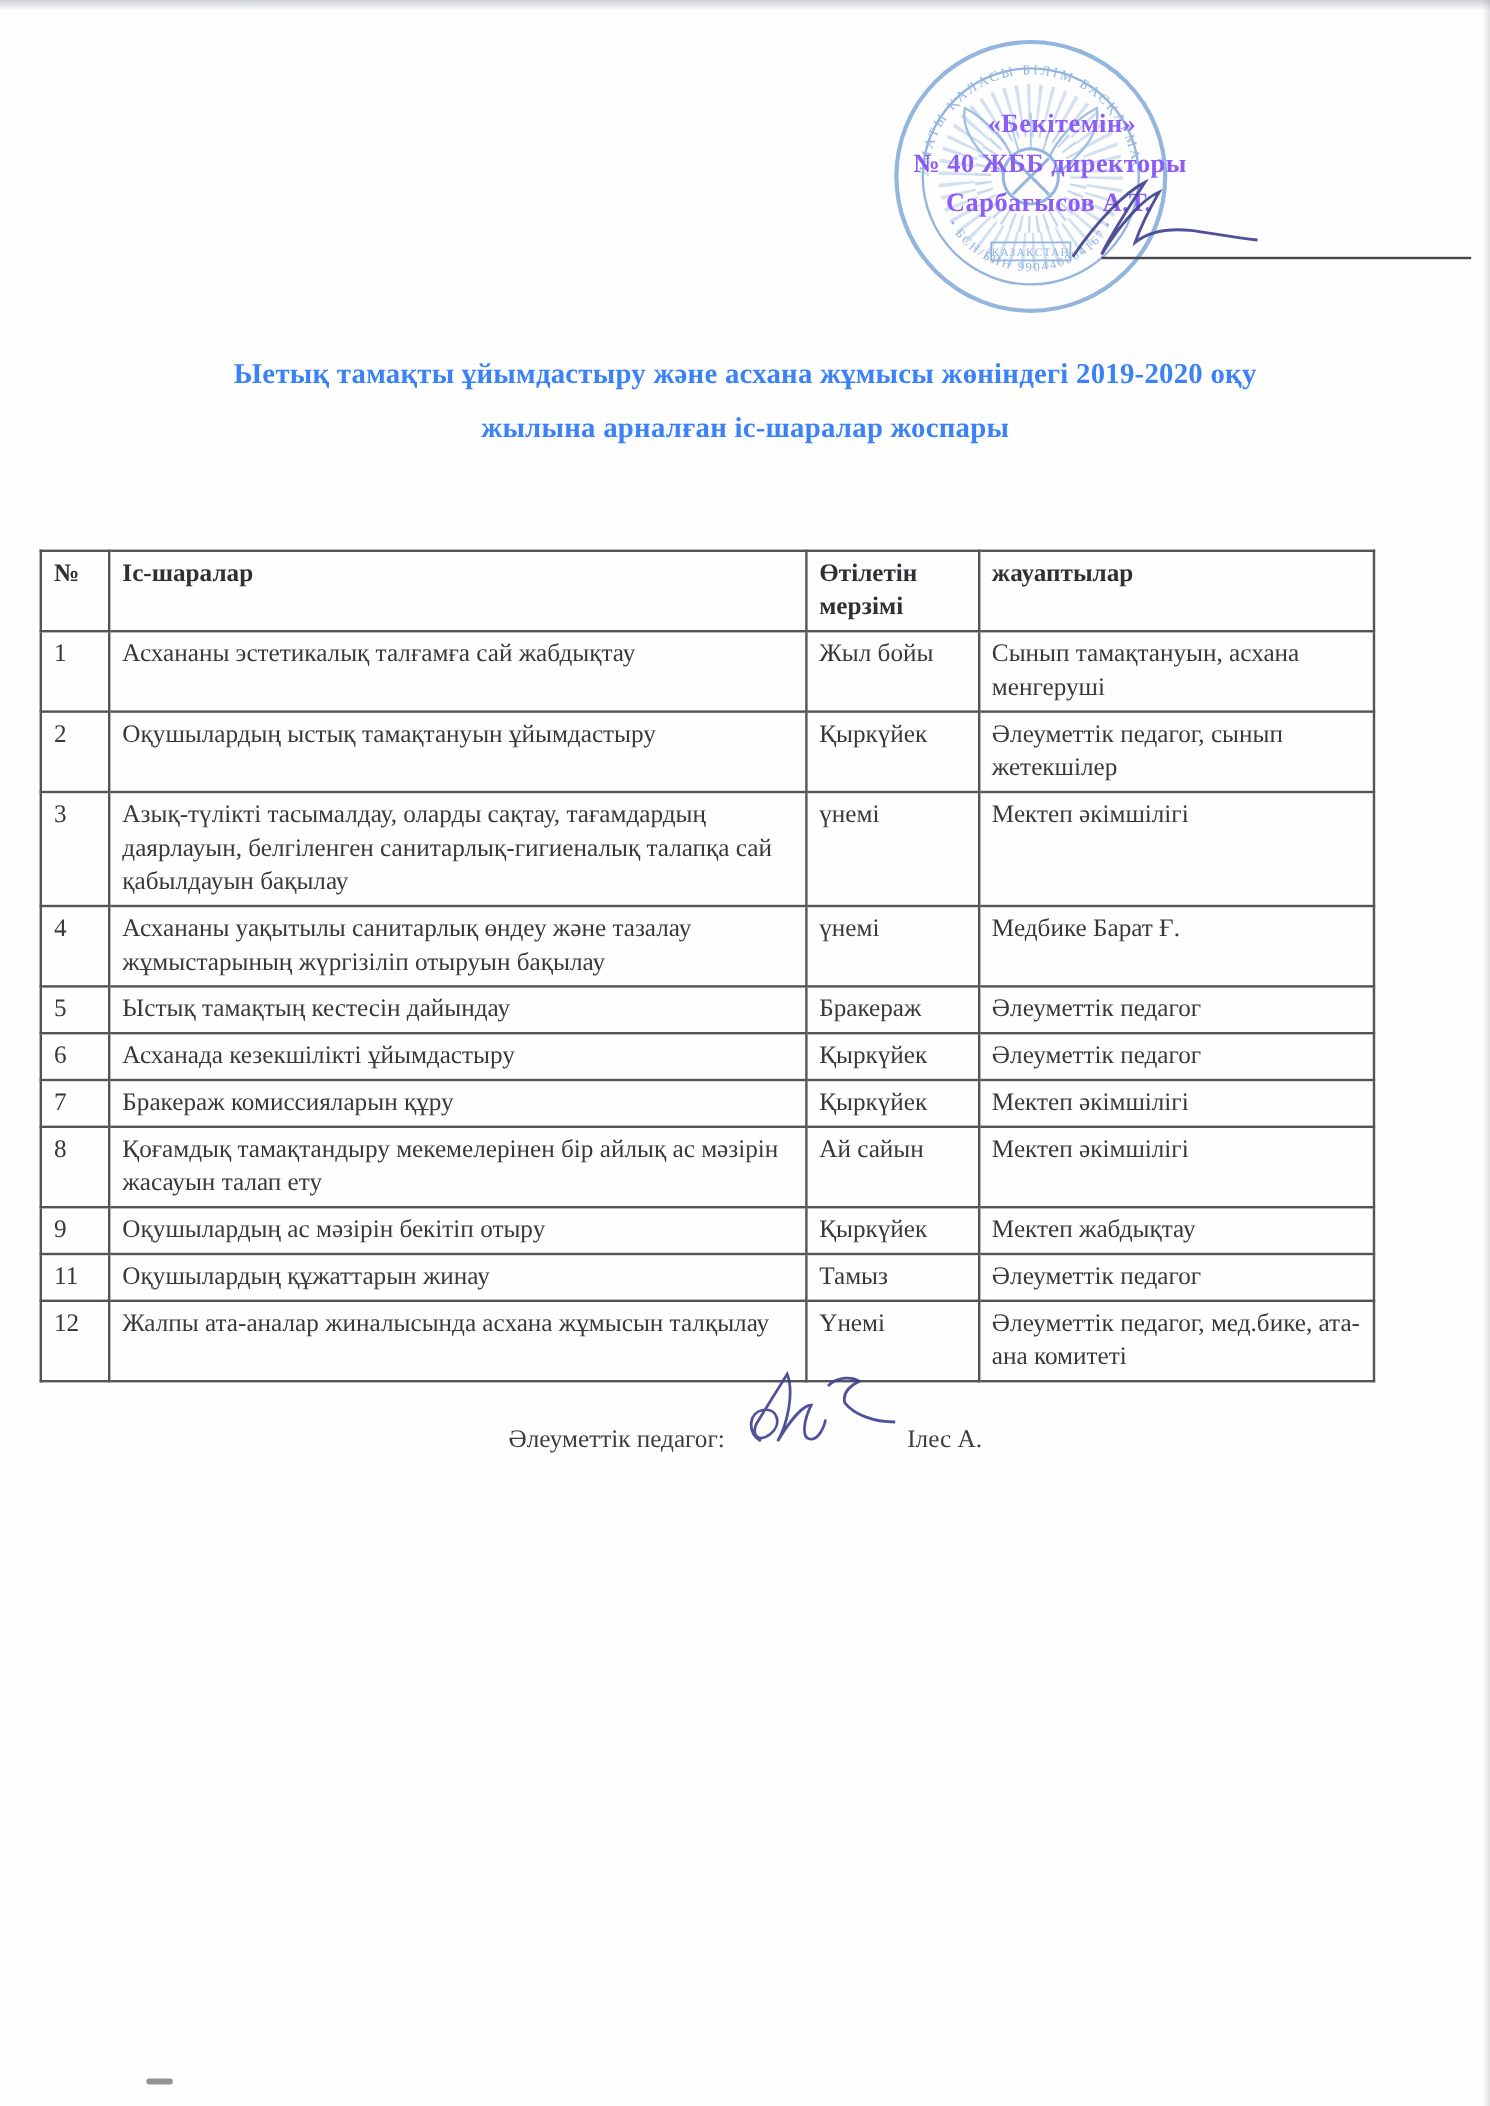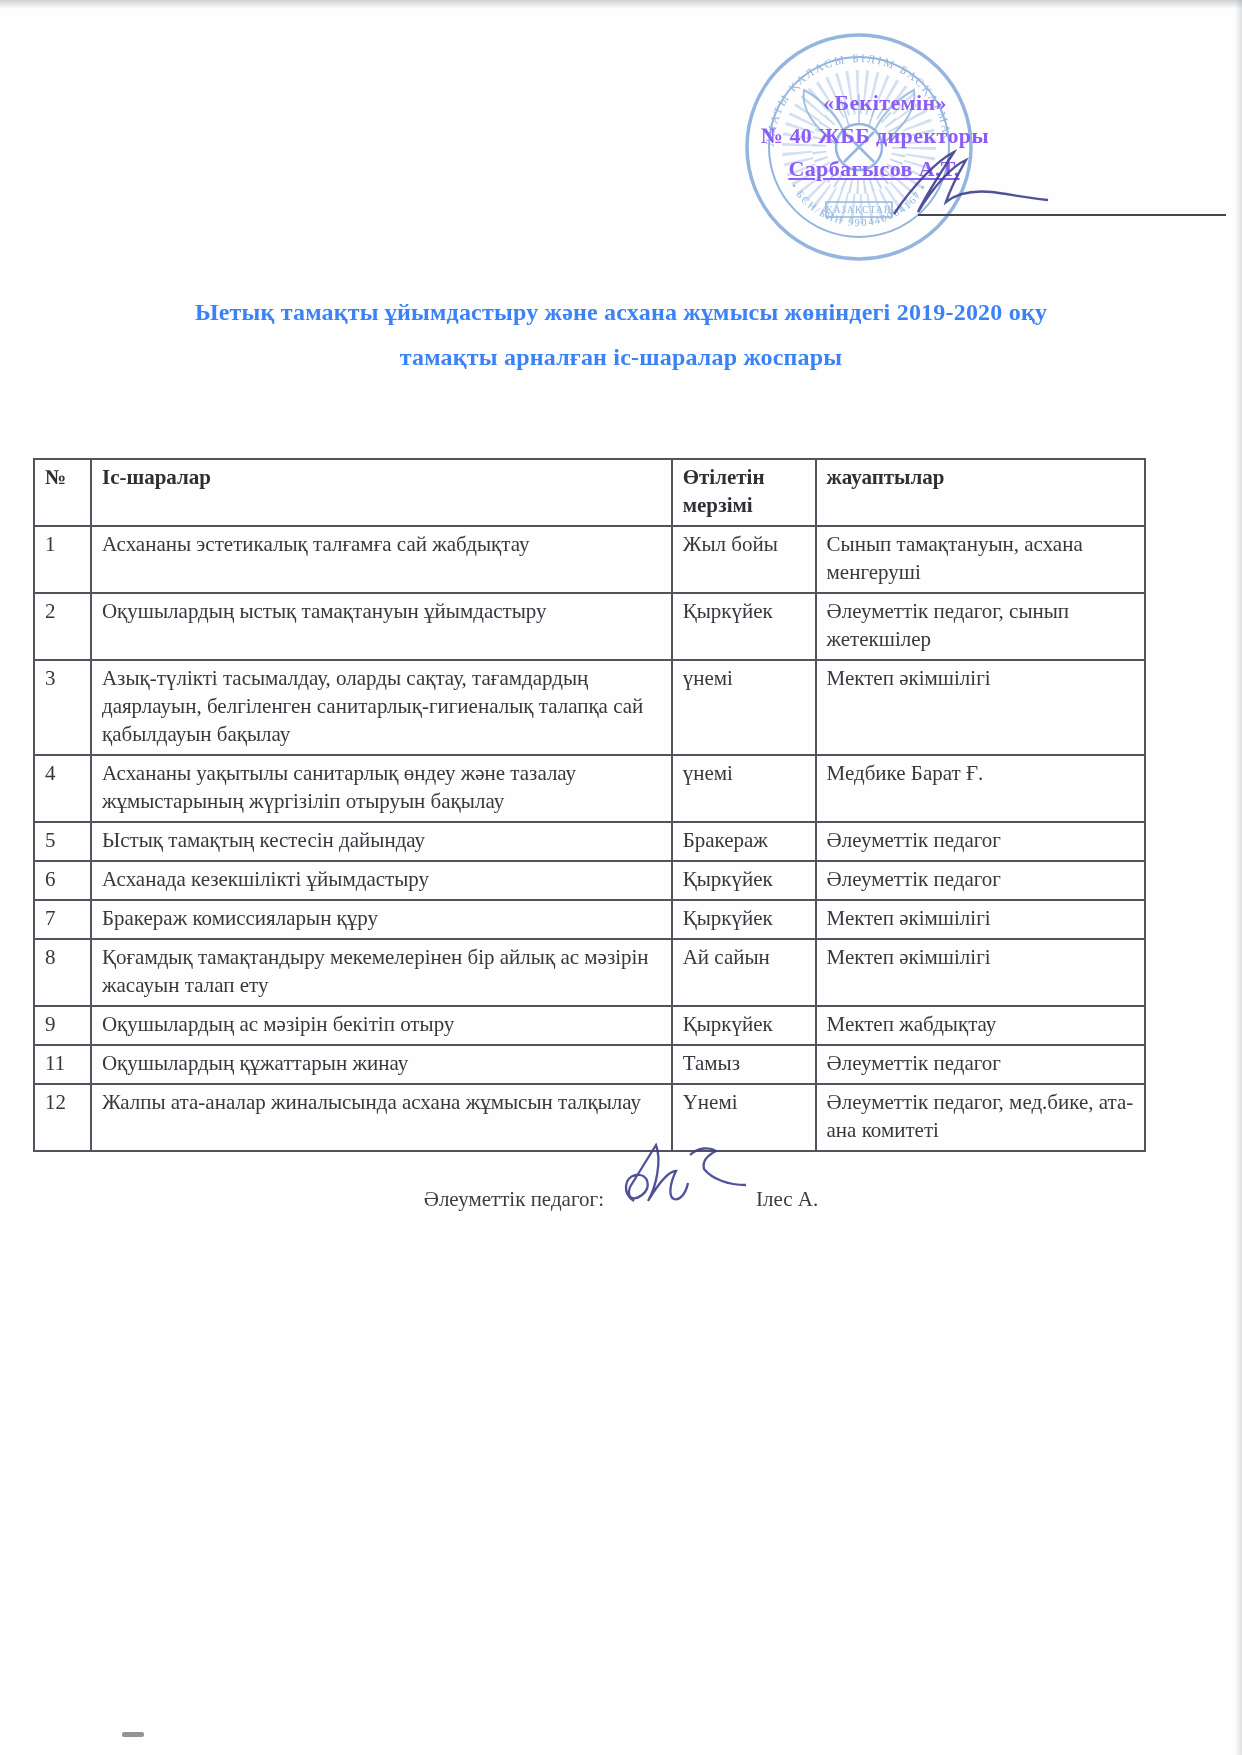--- a/index.html
+++ b/index.html
@@ -11,21 +11,21 @@
     background:linear-gradient(180deg,rgba(148,153,158,.45),rgba(148,153,158,0));}
   .scan-right{position:absolute;top:0;right:0;width:7px;height:100%;
     background:linear-gradient(270deg,rgba(148,153,158,.3),rgba(148,153,158,0));}
 
   .stamp{position:absolute;left:742px;top:30px;width:234px;height:234px;opacity:.82;}
 
   .approval{position:absolute;left:760px;top:86px;width:262px;text-align:center;
     font-weight:bold;font-size:22px;line-height:33px;color:#8b5cf6;letter-spacing:.4px;}
   .approval .l1{padding-right:12px;}
   .approval .l2{padding-right:32px;}
-  .approval .l3{padding-right:34px;text-decoration:underline;}
+  .approval .l3{padding-right:34px;}
 
   .dir-sign{position:absolute;left:880px;top:148px;width:200px;height:78px;}
   .sign-line{position:absolute;left:918px;top:214px;width:308px;height:0;
     border-bottom:2px solid #46464c;}
 
   .title{position:absolute;top:290px;left:0;width:100%;text-align:center;
     font-weight:bold;font-size:24px;line-height:45px;color:#3b82f6;letter-spacing:.2px;}
 
   table.doc-table{position:absolute;left:33px;top:458px;width:1113px;
     border-collapse:collapse;font-size:21px;line-height:28px;color:#37383e;}
@@ -80,21 +80,21 @@
     <div class="l3">Сарбагысов А.Т.</div>
   </div>
 
   <svg class="dir-sign" viewBox="0 0 200 78">
     <path d="M 14 66 C 34 36, 58 12, 74 4 C 60 26, 44 50, 38 64 C 54 38, 72 18, 86 12 C 78 26, 70 42, 66 54 C 76 46, 92 42, 112 44 C 128 46, 148 50, 168 52" stroke="#3c3e8e" stroke-width="2.4" fill="none" opacity=".9"></path>
   </svg>
   <div class="sign-line"></div>
 
   <div class="title">
     <div>Ыетық тамақты ұйымдастыру және асхана жұмысы жөніндегі 2019-2020 оқу</div>
-    <div>тамақты арналған іс-шаралар жоспары</div>
+    <div>жылына арналған іс-шаралар жоспары</div>
   </div>
 
   <table class="doc-table">
     <colgroup>
       <col style="width:57px">
         <col style="width:582px">
         <col style="width:144px">
         <col style="width:330px">
     </colgroup>
     <thead>

